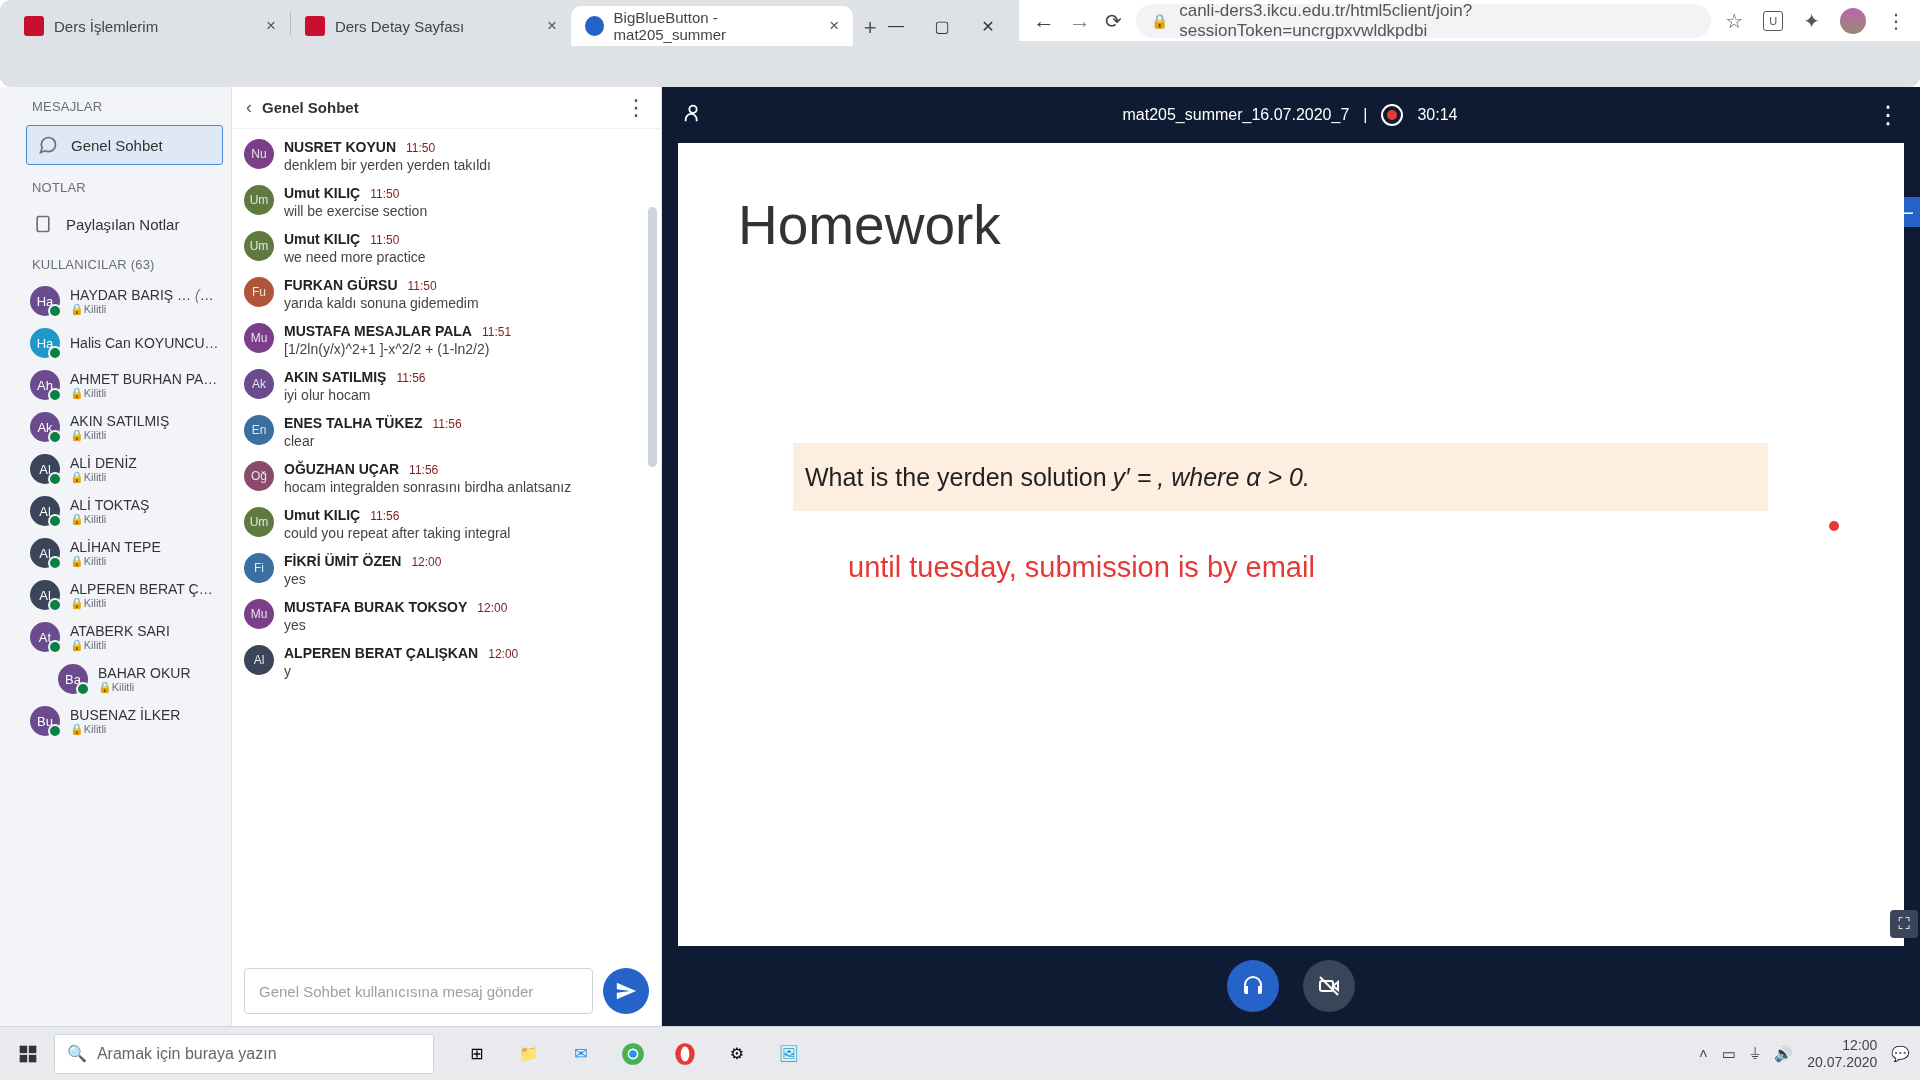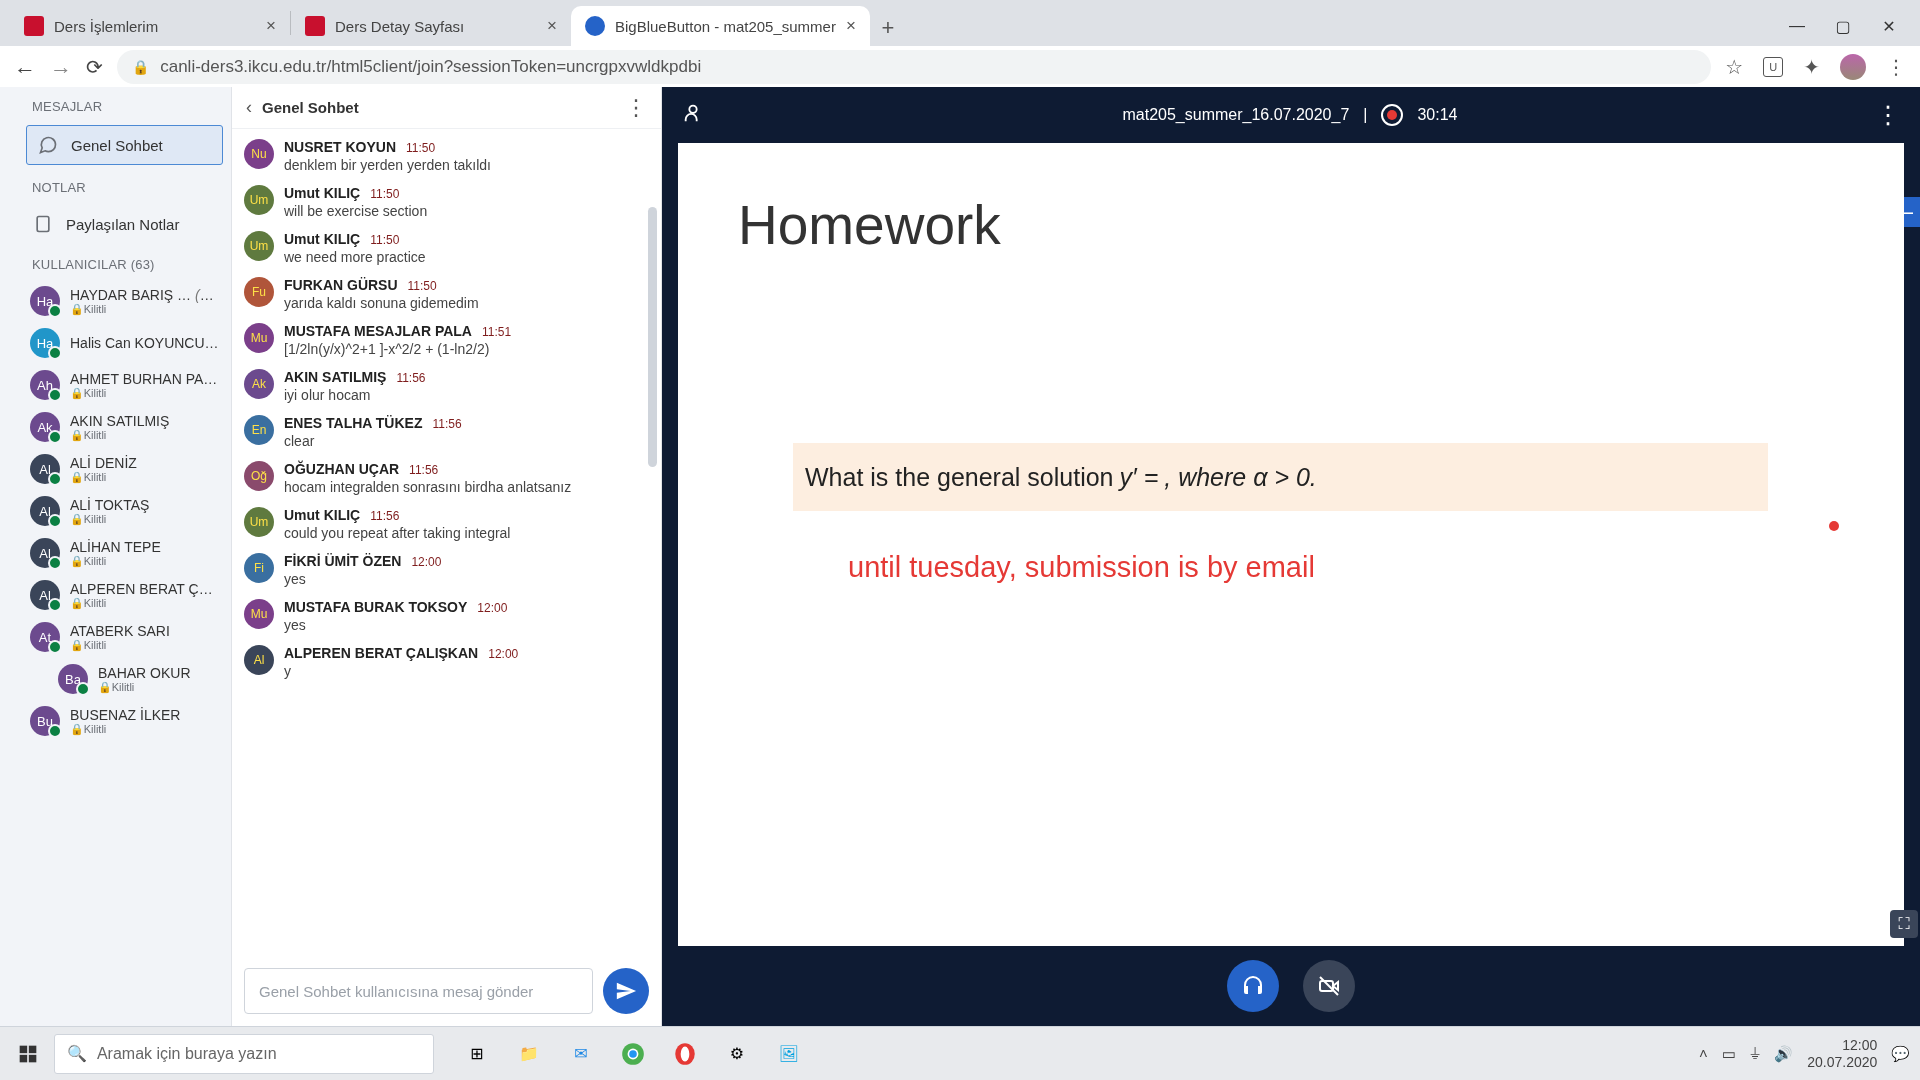--- a/index.html
+++ b/index.html
@@ -1,19 +1,19 @@
 <!DOCTYPE html>
 <html><head>
 <meta charset="utf-8">
 <style>
 * { margin: 0; padding: 0; box-sizing: border-box; font-family: "Segoe UI", Arial, sans-serif; }
 body { width: 1920px; height: 1080px; overflow: hidden; background: #fff; }
 
 
-.browser-chrome { height: 87px; background: #dee1e6; display: flex; flex-direction: column; }
+.browser-chrome { height: 87px; background: #dee1e6; display: flex; flex-direction: row; border-radius: 11px; }
 .tab-strip { height: 46px; display: flex; align-items: flex-end; padding-left: 10px; }
 .tab { height: 40px; display: flex; align-items: center; padding: 0 14px; gap: 10px; font-size: 15px; color: #444; border-radius: 10px 10px 0 0; min-width: 280px; position: relative; }
 .tab.active { background: #fff; }
 .tab-favicon { width: 20px; height: 20px; border-radius: 3px; }
 .tab-close { font-size: 17px; color: #555; cursor: pointer; margin-left: auto; }
 .tab-new { width: 36px; height: 36px; display:flex; align-items:center; justify-content:center; font-size: 22px; color: #555; cursor:pointer; }
 .win-controls { margin-left: auto; display: flex; gap: 28px; padding-right: 22px; align-items:center; height:40px; }
 .win-btn { width:18px; height:18px; color:#333; font-size:16px; cursor:pointer; display:flex; align-items:center; justify-content:center;}
 .addr-bar { height: 41px; background: #fff; display: flex; align-items: center; padding: 0 14px; gap: 14px; border-top: 1px solid #fff; }
 .nav-arrow { font-size: 22px; color: #888; cursor:pointer; }
@@ -40,21 +40,21 @@
 .user-self{font-style:italic;color:#777;}
 
 
 .chat-panel { width: 430px; border-right: 1px solid #e0e3e8; display:flex; flex-direction:column; position:relative;}
 .chat-head{height:42px;display:flex;align-items:center;padding:0 14px;gap:10px;border-bottom:1px solid #eef0f3;}
 .back-ar{font-size:18px;color:#555;cursor:pointer;}
 .chat-title{font-size:15px;color:#333;font-weight:600;}
 .more-dots{margin-left:auto;font-size:22px;color:#555;cursor:pointer;line-height:12px;}
 .chat-scroll{flex:1;overflow:hidden;padding:4px 10px 4px 6px;}
 .msg{display:flex;gap:10px;padding:6px 6px;}
-.m-av{width:30px;height:30px;border-radius:50%;color:#fde047;display:flex;align-items:center;justify-content:center;font-size:12px;flex-shrink:0;}
+.m-av{width:30px;height:30px;border-radius:50%;color:#e5e5e5;display:flex;align-items:center;justify-content:center;font-size:12px;flex-shrink:0;}
 .m-body{flex:1;}
 .m-top{display:flex;gap:10px;align-items:baseline;}
 .m-name{font-weight:700;font-size:14px;color:#222;}
 .m-time{font-size:12px;color:#7f1d1d;}
 .m-text{font-size:14px;color:#444;margin-top:2px;}
 .chat-input-row{padding:12px;display:flex;gap:10px;align-items:center;}
 .chat-input{flex:1;height:46px;border:1px solid #cfd4db;border-radius:4px;padding:0 14px;font-size:15px;color:#888;display:flex;align-items:center;}
 .send-btn{width:46px;height:46px;border-radius:50%;background:#2563c8;display:flex;align-items:center;justify-content:center;cursor:pointer;}
 .send-btn svg{fill:#fff;width:22px;height:22px;}
 .scroll-thumb{position:absolute;right:4px;top:120px;width:9px;height:260px;background:#cfd4db;border-radius:6px;}
@@ -395,21 +395,21 @@
         <span class="rec-dot"></span>
         <span>30:14</span>
       </div>
       <span class="stage-more">⋮</span>
     </div>
     <div class="float-min">—</div>
     <div class="slide">
       <div class="slide-h">Homework</div>
       <div class="formula-block">
         <div class="formula-img">
-          <span style="font-style:normal">What is the general solution </span>
+          <span style="font-style:normal">What is the yerden solution </span>
           <span>y′ =</span>
           <span>,  where α &gt; 0.</span>
         </div>
       </div>
       <div class="annot">until tuesday, submission is by email</div>
       <div class="red-dot"></div>
     </div>
     <div class="float-full">⛶</div>
     <div class="stage-controls">
       <div class="ctl-btn ctl-audio">

